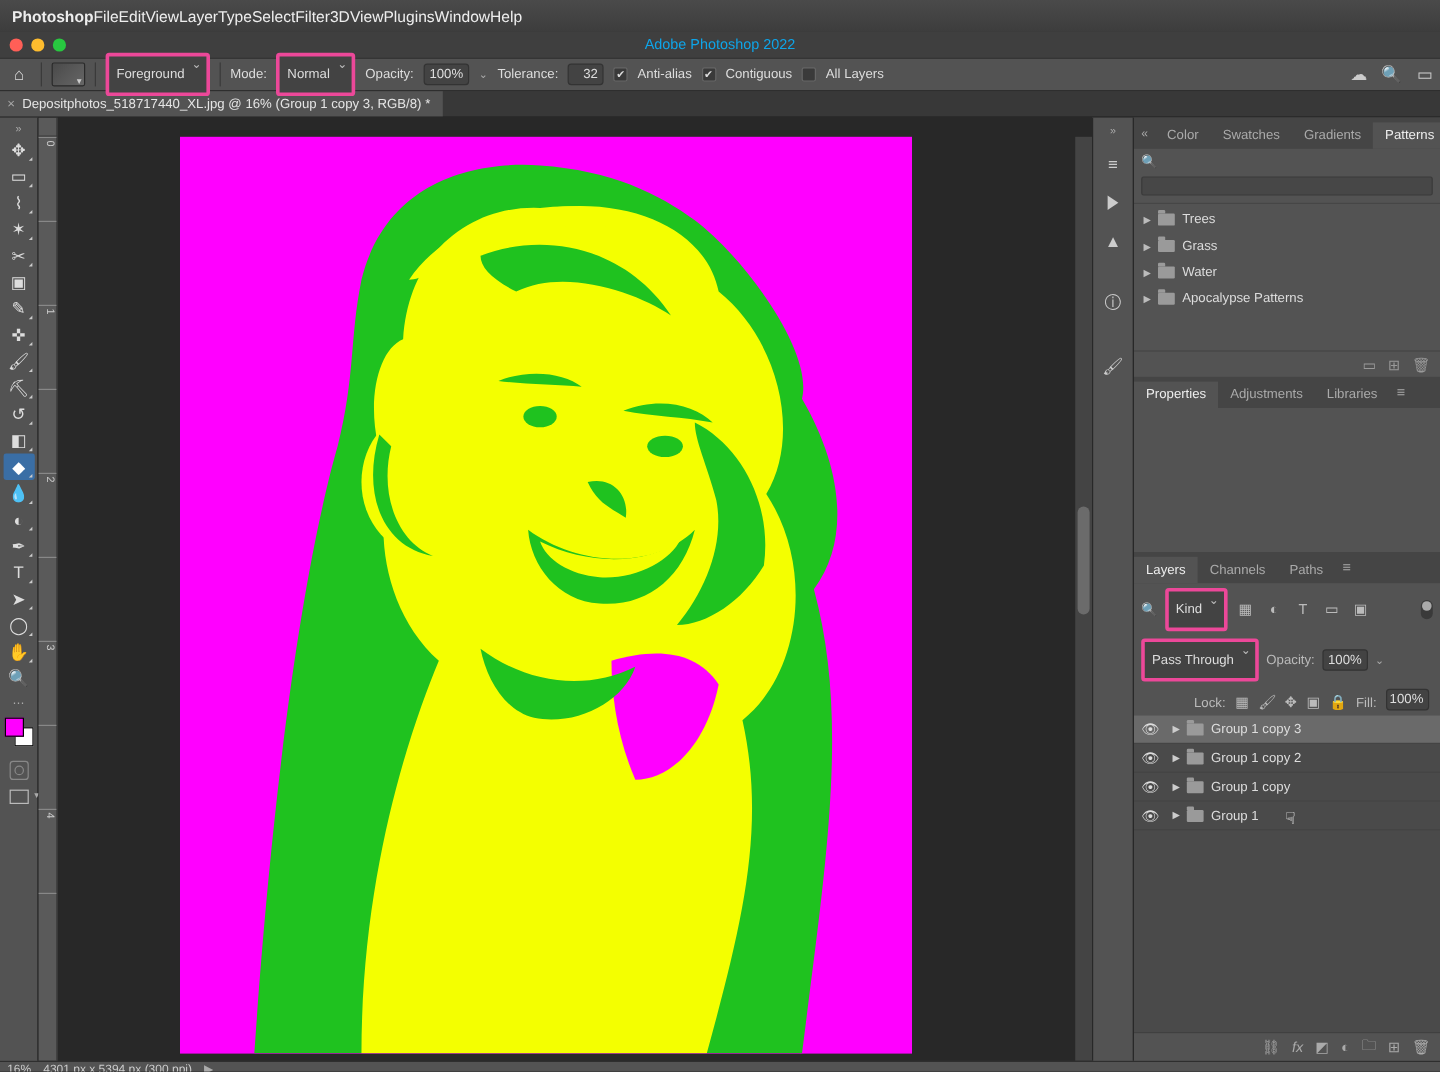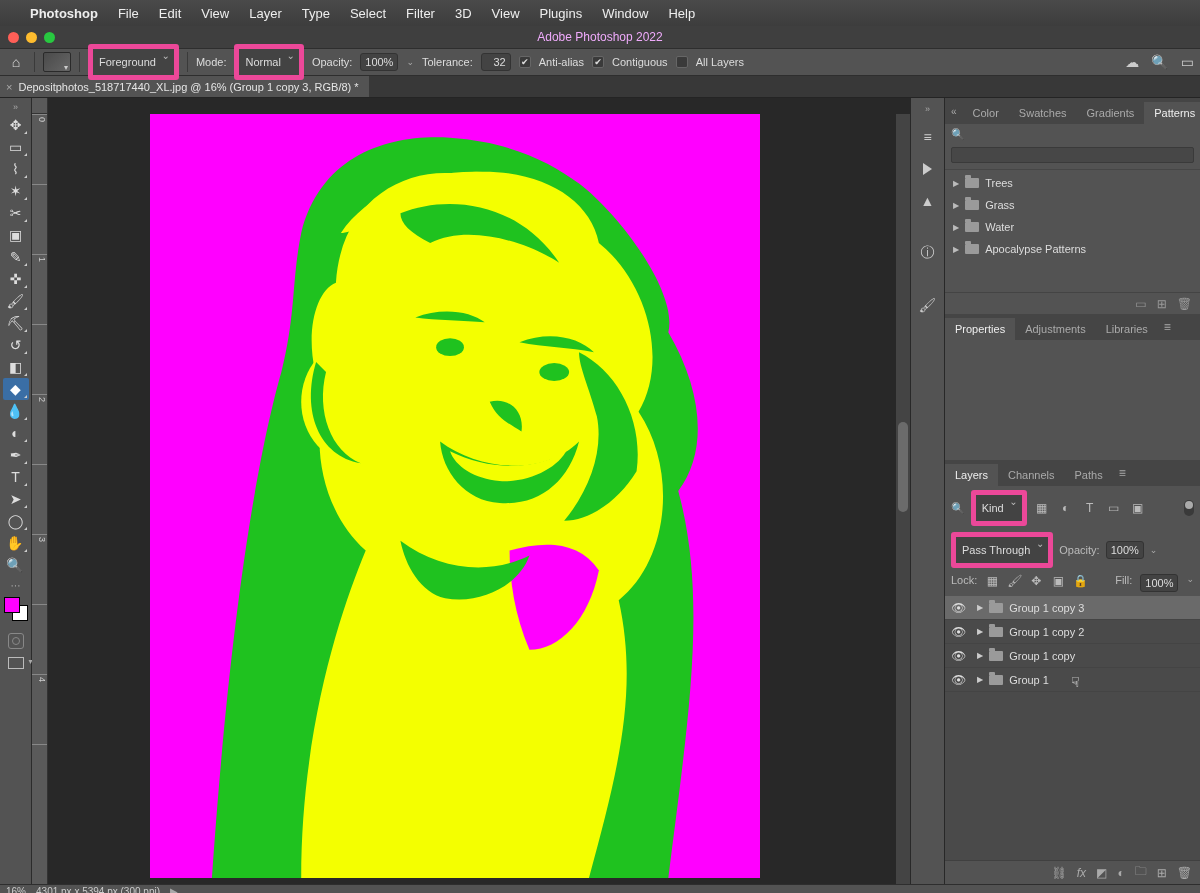--- a/index.html
+++ b/index.html
@@ -1,35 +1,35 @@
 <!DOCTYPE html>
 <html><head>
 <meta charset="utf-8">
 <style>
 * { margin: 0; padding: 0; box-sizing: border-box; font-family: -apple-system, "Helvetica Neue", Arial, sans-serif; user-select: none; }
 body { width: 1200px; height: 893px; background: #323232; overflow: hidden; color: #d5d5d5; font-size: 11px; }
 
 
-.mac-menubar { height: 22px; background: linear-gradient(#4a4a4a,#3d3d3d); display: flex; align-items: center; padding: 13px 10px; gap: 20px; color: #eee; font-size: 13px; }
+.mac-menubar { height: 22px; background: linear-gradient(#4a4a4a,#3d3d3d); display: flex; align-items: center; padding: 13px 10px; gap: 0; color: #eee; font-size: 13px; }
 .mac-menubar .apple { font-size: 14px; }
 .mac-menubar .app-name { font-weight: 600; }
 .mac-menubar span { cursor: default; }
 
 
-.titlebar { height: 22px; background: #3f3f3f; display: flex; align-items: center; justify-content: center; position: relative; font-size: 12px; color: #f0abfc;}
+.titlebar { height: 22px; background: #3f3f3f; display: flex; align-items: center; justify-content: center; position: relative; font-size: 12px; color: #0ea5e9;}
 .traffic { position: absolute; left: 8px; display: flex; gap: 7px; }
 .traffic i { width: 11px; height: 11px; border-radius: 50%; display: block; }
 .tl-close { background: #ff5f57; } .tl-min { background: #febc2e; } .tl-max { background: #28c840; }
 
 
 .optbar { height: 28px; background: #535353; display: flex; align-items: center; border-bottom: 1px solid #2e2e2e; border-top:1px solid #2e2e2e; padding: 0 6px; font-size: 11px; color: #ddd; gap:8px;}
 .optbar .home { width:20px; text-align:center; font-size:14px;}
 .optbar .tool-preset { width:28px; height:20px; background: linear-gradient(135deg,#4a4a4a,#666); border:1px solid #2a2a2a; border-radius:2px; position:relative;}
 .optbar .tool-preset::after{content:"▾"; position:absolute; right:2px; bottom:-1px; font-size:8px; color:#ccc;}
-.sel { background:#434343; border:5px solid #ec4899; border-radius:3px; padding:2px 18px 2px 6px; color:#ddd; position:relative; height:36px; display:inline-flex; align-items:center;}
+.sel { background:#434343; border:3px solid #ec4899; border-radius:3px; padding:2px 18px 2px 6px; color:#ddd; position:relative; height:36px; display:inline-flex; align-items:center;}
 .sel::after{content:"⌄"; position:absolute; right:4px; top:1px; font-size:10px; color:#bbb;}
 .num { background:#434343; border:1px solid #333; border-radius:3px; padding:0 4px; height:18px; min-width:36px; display:inline-flex; align-items:center; justify-content:flex-end; color:#ddd;}
 .chk { width:12px; height:12px; border:1px solid #666; border-radius:2px; display:inline-flex; align-items:center; justify-content:center; background:#3a3a3a; font-size:9px; color:#ddd;}
 .chk.on::before{content:"✔";}
 .divider { width:1px; height:20px; background:#3a3a3a;}
 .optbar .right { margin-left:auto; display:flex; gap:12px; font-size:14px; color:#ccc; align-items:center;}
 .optbar .right span{cursor:pointer;}
 
 
 .doctabs { height: 22px; background: #383838; display:flex; align-items:center; color:#e5e5e5; font-size:11px; border-bottom:1px solid #242424;}
@@ -93,21 +93,21 @@
 .properties-body{ padding:10px; color:#aaa; font-size:11px; flex:1;}
 
 
 .layers { flex:1; display:flex; flex-direction:column; min-height:0;}
 .layers-opts { display:flex; align-items:center; padding:4px 6px; gap:6px;}
 .layers-opts .filt{ width:18px; text-align:center; color:#bbb; font-size:12px;}
 .pwr { width:10px; height:16px; background:#3a3a3a; border-radius:5px; position:relative; margin-left:auto;}
 .pwr::after{content:"";position:absolute;top:1px;left:1px;width:8px;height:8px;background:#aaa;border-radius:50%;}
 .layers-row2{ display:flex; align-items:center; padding:2px 6px; gap:6px;}
 .layers-row2 .label{color:#bbb;}
-.locks{ display:flex; align-items:flex-start; padding:4px 6px; gap:8px; color:#bbb; font-size:11px;}
+.locks{ display:flex; align-items:flex-end; padding:4px 6px; gap:8px; color:#bbb; font-size:11px;margin-left:44px;}
 .locks .li{width:14px; text-align:center; font-size:12px;}
 
 .layer-list{ flex:1; overflow:auto; background:#4a4a4a;}
 .layer{ height:24px; display:flex; align-items:center; gap:6px; padding:0 6px; color:#ddd; border-bottom:1px solid #444;}
 .layer.group{}
 .layer.selected{ background:#6a6a6a;}
 .layer .eye{ width:14px; text-align:center; font-size:12px;}
 .layer .chev{ font-size:8px; color:#ccc; margin-left:6px;}
 .cursor-hand{position:absolute; font-size:14px; color:#fff; pointer-events:none;}
 

